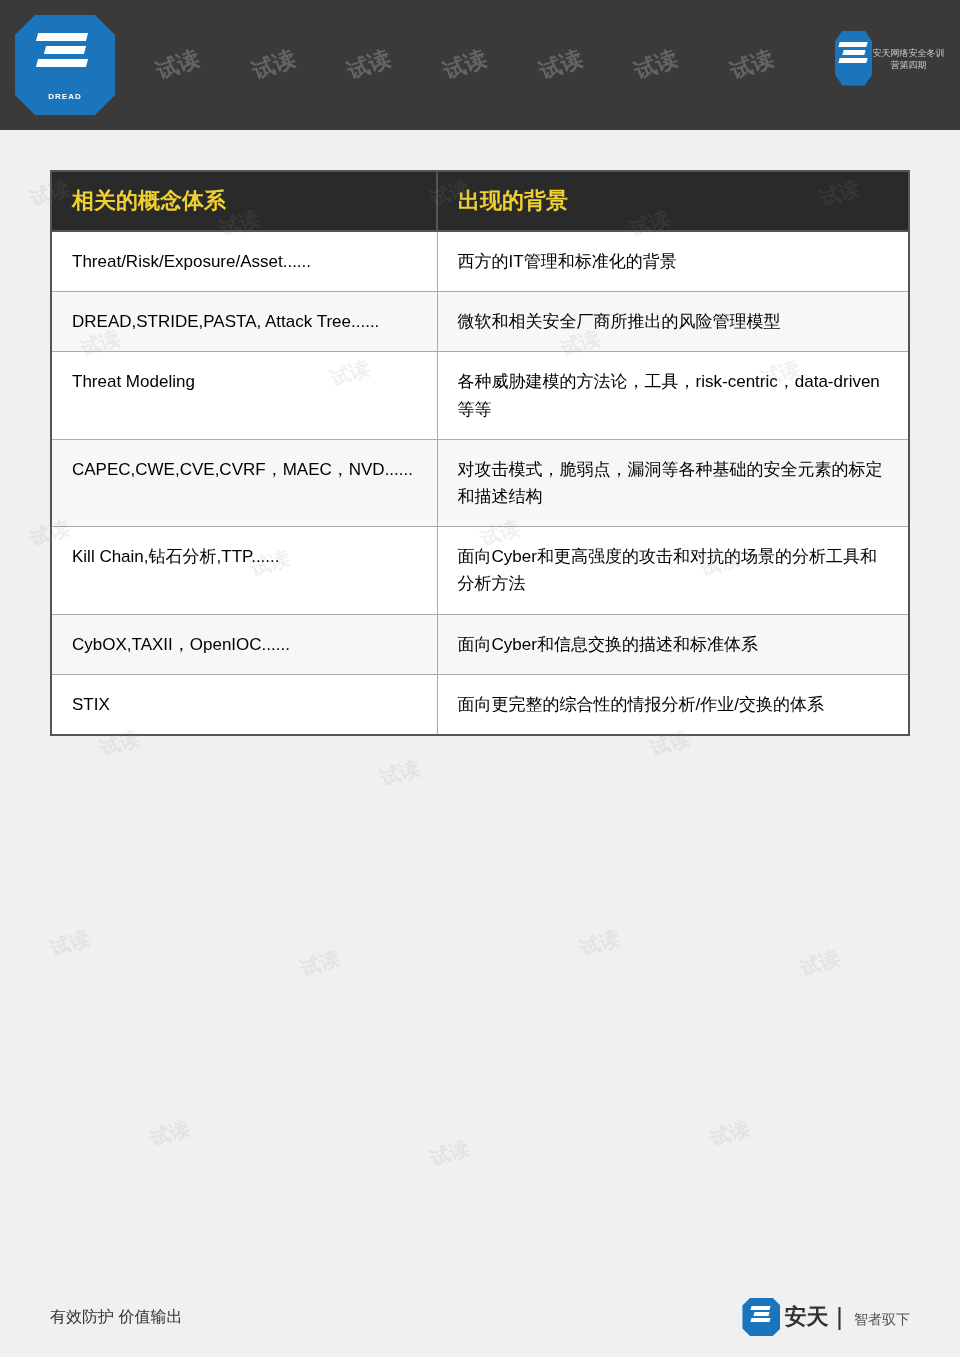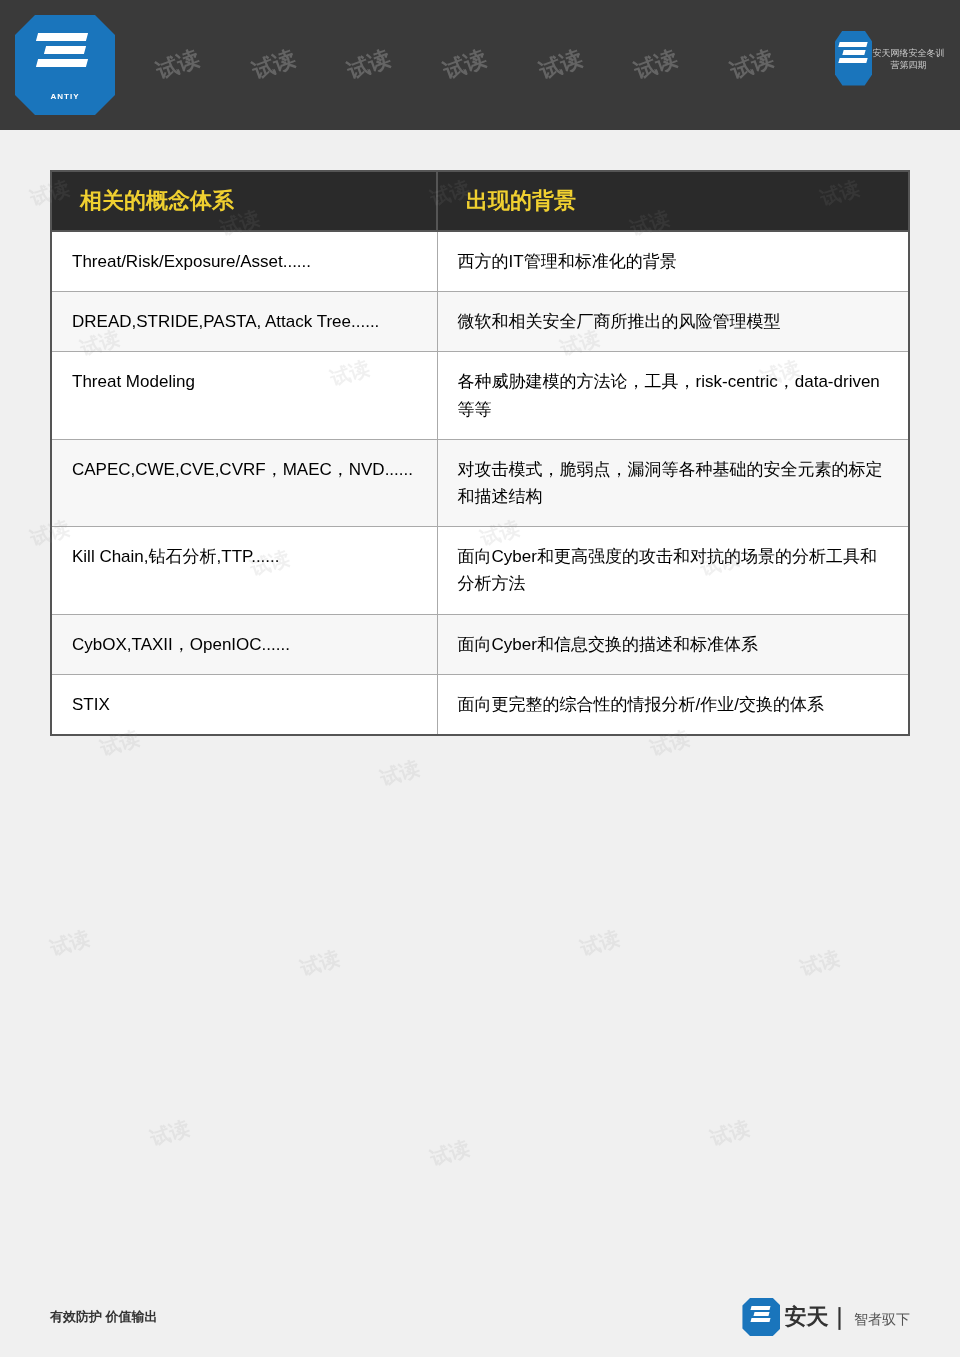--- a/index.html
+++ b/index.html
@@ -149,21 +149,21 @@
       border-collapse: collapse;
       background: white;
       border: 2px solid #555;
     }
 
     .main-table th {
       background: #2a2a2a;
       color: #f0d030;
       font-size: 22px;
       font-weight: bold;
-      padding: 14px 28px;
+      padding: 14px 20px;
       text-align: left;
       border: 2px solid #555;
     }
 
     .main-table td {
       padding: 16px 20px;
       font-size: 17px;
       border: 1.5px solid #aaa;
       vertical-align: top;
       line-height: 1.6;
@@ -196,23 +196,23 @@
       right: 0;
       height: 80px;
       padding: 0 50px;
       display: flex;
       align-items: center;
       justify-content: space-between;
       background: #f0f0f0;
     }
 
     .footer-left {
-      font-size: 13px;
+      font-size: 16px;
       color: #333;
-      font-weight: 700;
+      font-weight: 400;
     }
 
     .footer-right {
       display: flex;
       align-items: center;
     }
 
     .footer-logo-icon {
       width: 38px;
       height: 38px;
@@ -275,21 +275,21 @@
 <body>
 
 <div class="header">
 
   <div class="logo-box">
     <div class="logo-stripes">
       <div class="stripe"></div>
       <div class="stripe"></div>
       <div class="stripe"></div>
     </div>
-    <div class="logo-text-bottom">ANTIY</div>
+    <div class="logo-text-bottom">DREAD</div>
   </div>
 
   <div class="header-watermarks">
     <span class="header-wm">试读</span>
     <span class="header-wm">试读</span>
     <span class="header-wm">试读</span>
     <span class="header-wm">试读</span>
     <span class="header-wm">试读</span>
     <span class="header-wm">试读</span>
     <span class="header-wm">试读</span>

